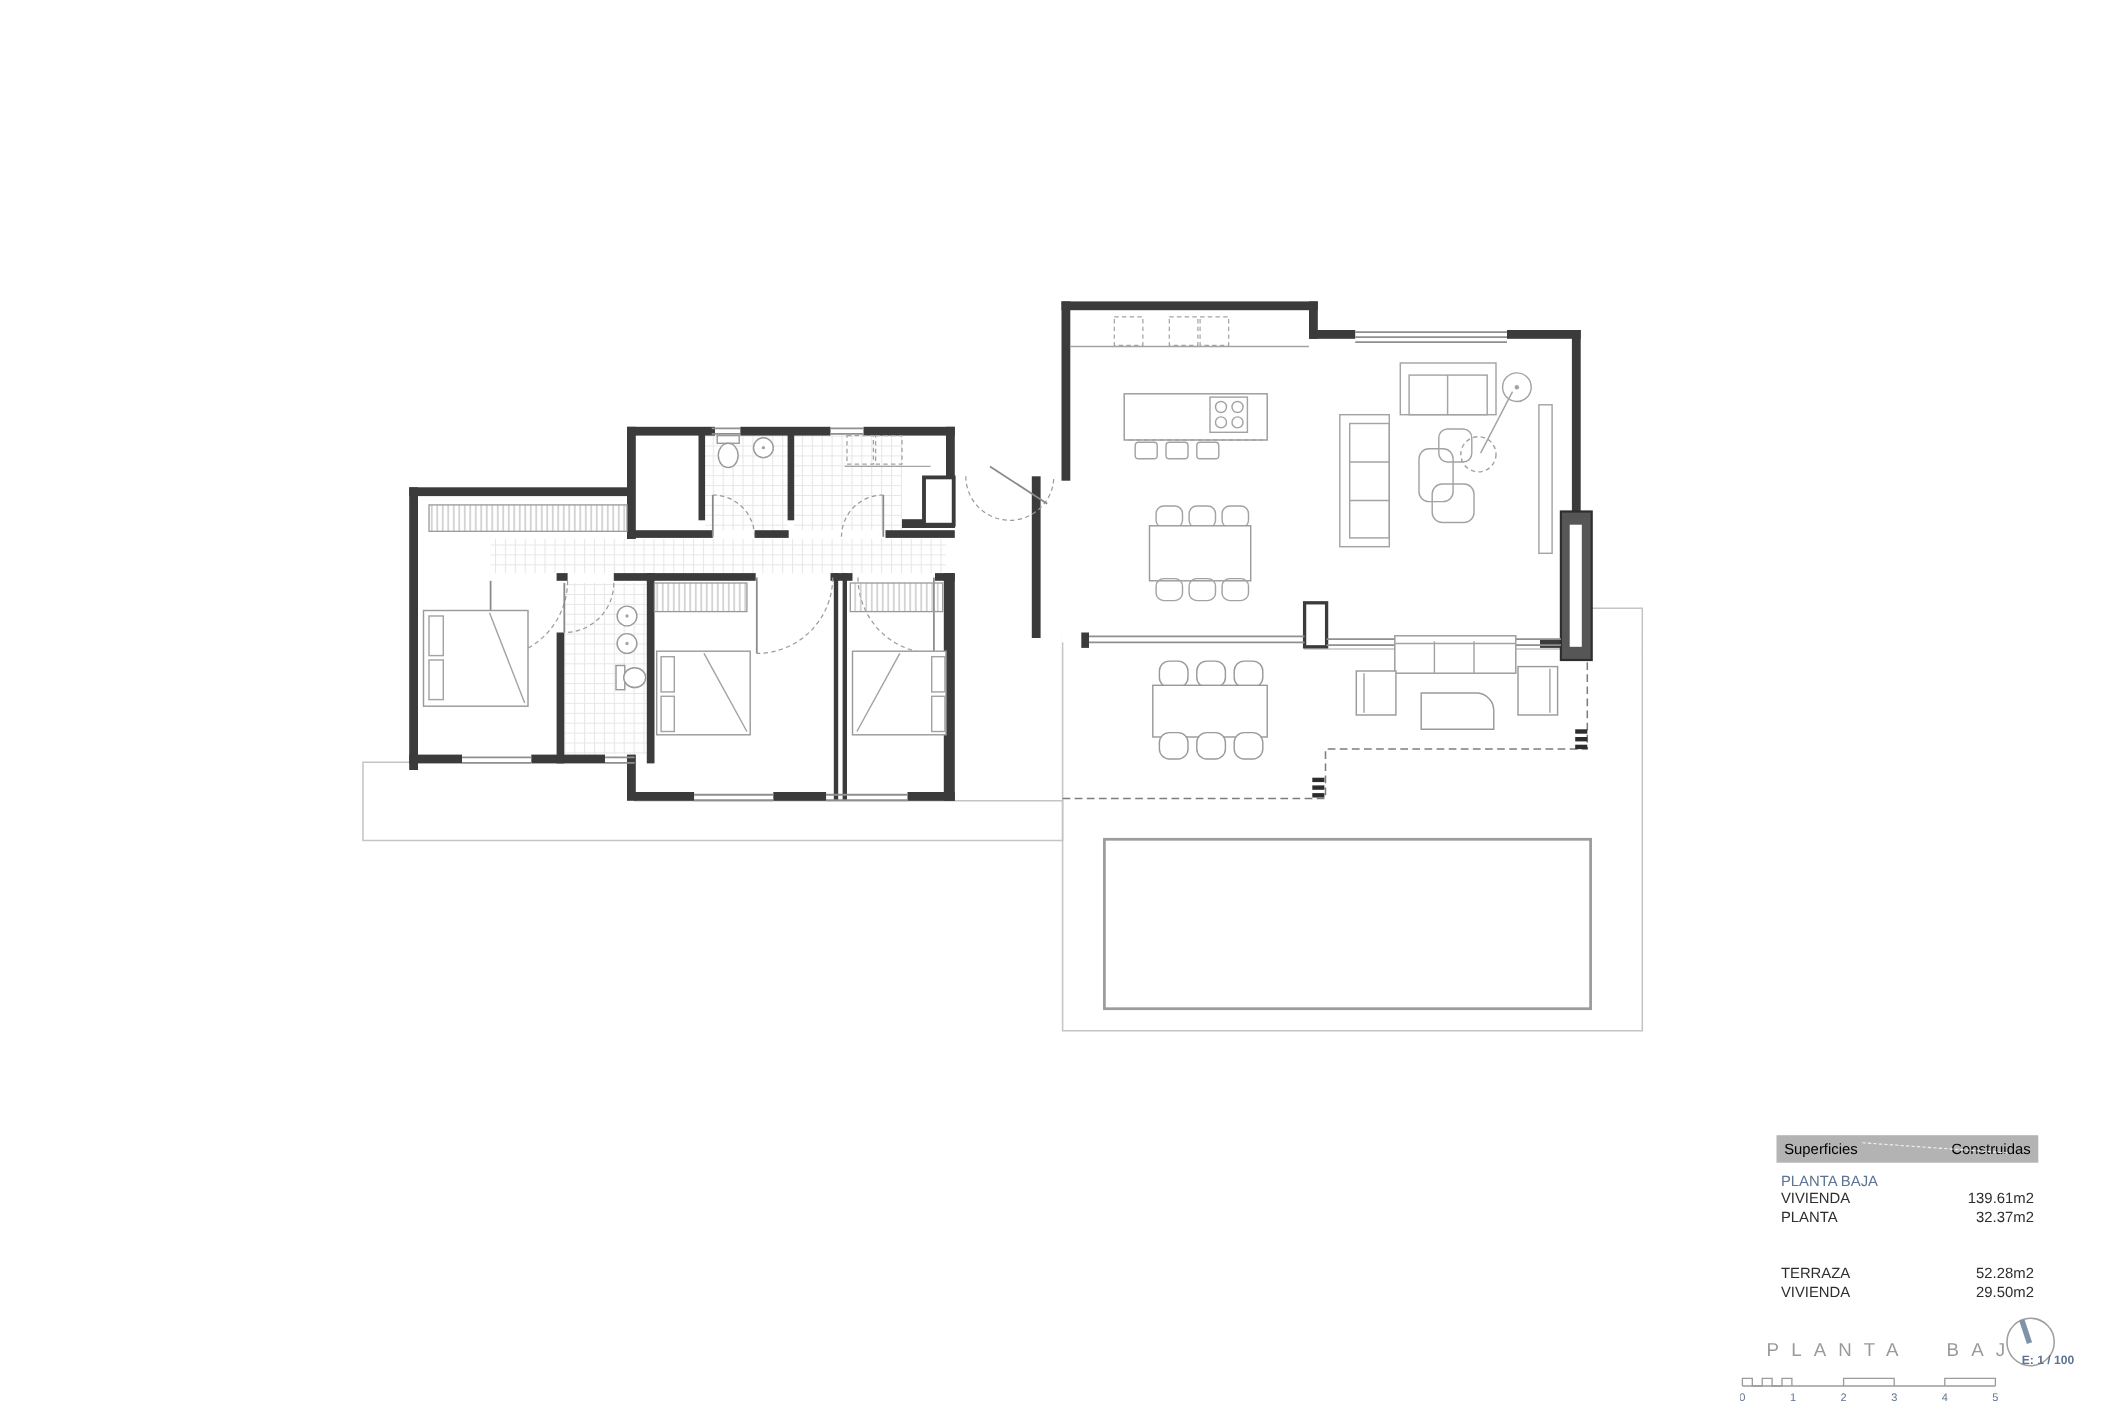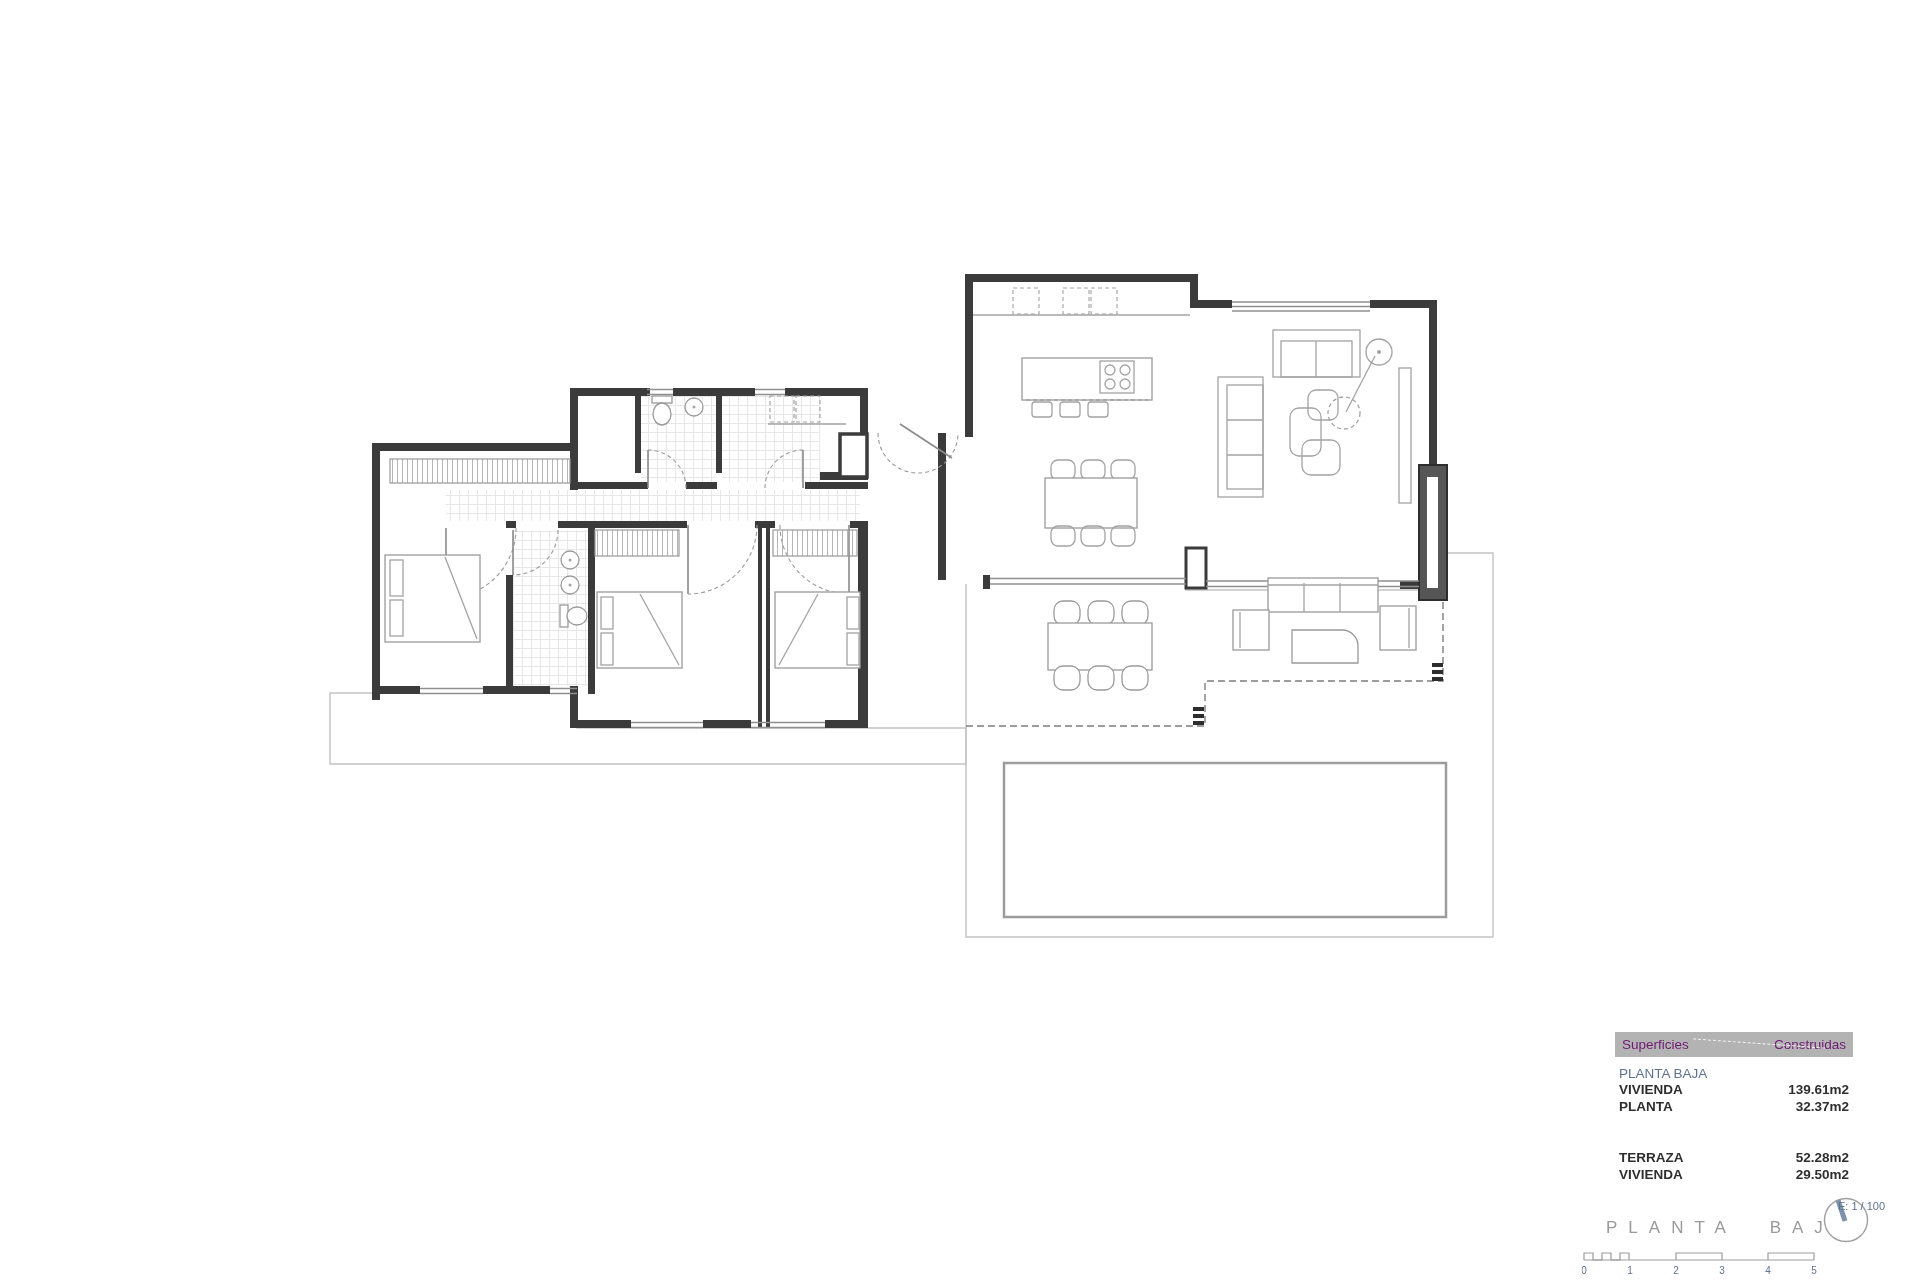--- a/index.html
+++ b/index.html
@@ -13,34 +13,34 @@
   .furn{fill:none;stroke:#a3a3a3;stroke-width:1.3;}
   .furnw{fill:#fff;stroke:#9a9a9a;stroke-width:1.3;}
   .win{stroke:#8f8f8f;stroke-width:1.6;fill:none;}
   .door{fill:none;stroke:#9a9a9a;stroke-width:1.1;stroke-dasharray:4 3;}
   .leaf{stroke:#8a8a8a;stroke-width:1.6;}
   .tedge{fill:none;stroke:#c4c4c4;stroke-width:1.4;}
   .bound{fill:none;stroke:#7d7d7d;stroke-width:1.4;stroke-dasharray:7 4;}
 
   
   .legend{position:absolute;left:1615px;top:1032px;width:238px;font-size:13.5px;color:#333;}
-  .legend-header{position:relative;background:#b3b3b3;color:#701a75;height:25px;
+  .legend-header{position:relative;background:#b3b3b3;color:#000000;height:25px;
     display:flex;justify-content:space-between;align-items:center;padding:0 7px;box-sizing:border-box;}
   .hdr-dash{position:absolute;left:78px;top:11px;width:132px;border-top:1.5px dashed #f4f4f4;
     transform:rotate(4deg);}
   .legend-section{color:#5d7391;margin-top:9px;padding-left:4px;line-height:15px;}
-  .legend-row{display:flex;justify-content:space-between;padding:0 4px;line-height:17px;color:#2e2e2e;font-weight:bold;}
+  .legend-row{display:flex;justify-content:space-between;padding:0 4px;line-height:17px;color:#2e2e2e;}
   .legend-row.gap{margin-top:34px;}
 
   
   .sheet-title{position:absolute;left:1606px;top:1218px;font-size:17px;color:#9a9a9a;
     letter-spacing:11px;word-spacing:18px;white-space:nowrap;}
   .logo{position:absolute;left:1820px;top:1194px;}
   .scalebar{position:absolute;left:1582px;top:1246px;}
-  .scale-label{position:absolute;left:1838px;top:1200px;font-size:11px;color:#5d7391;}
+  .scale-label{position:absolute;left:1838px;top:1231px;font-size:11px;color:#5d7391;font-weight:bold;}
 </style>
 </head>
 <body>
 
 <svg id="plan" width="1920" height="1280" viewBox="0 0 1920 1280">
   <defs>
     <pattern id="pav" width="46" height="11" patternUnits="userSpaceOnUse">
       <path d="M0,0.5 H46 M0.5,0 V11" stroke="#e2e2e2" stroke-width="1" fill="none"></path>
     </pattern>
     <pattern id="tile" width="9" height="9" patternUnits="userSpaceOnUse">

